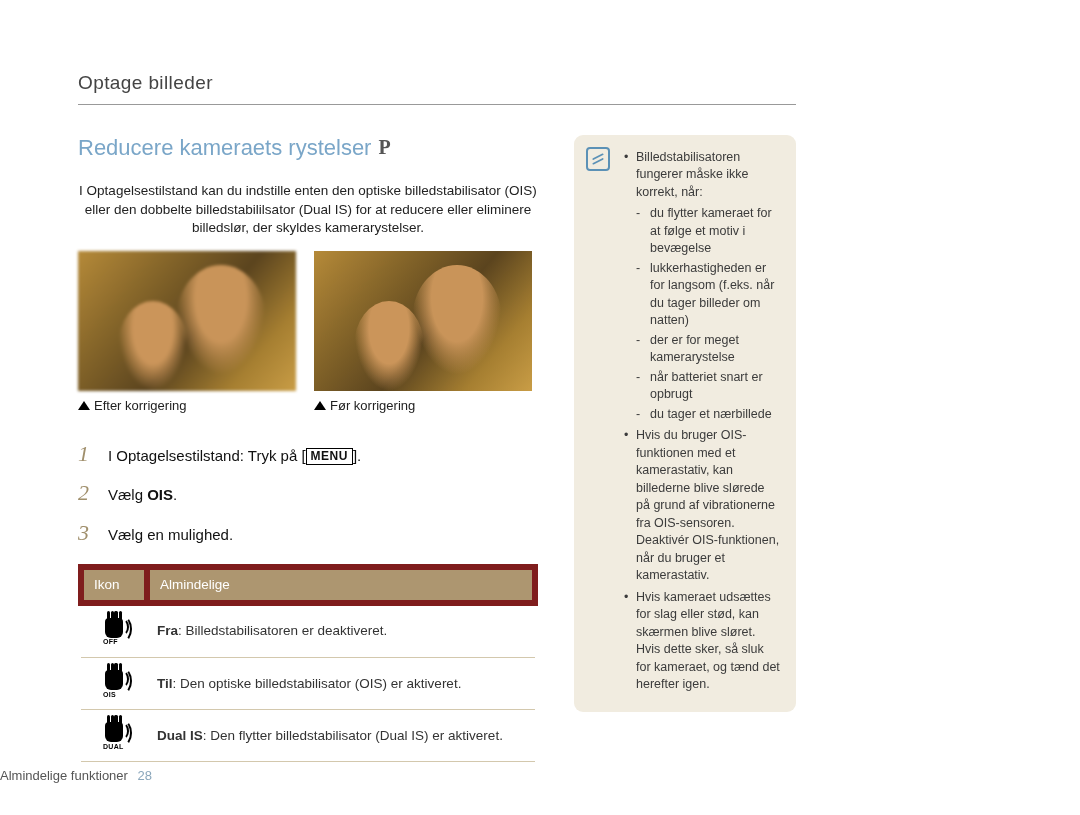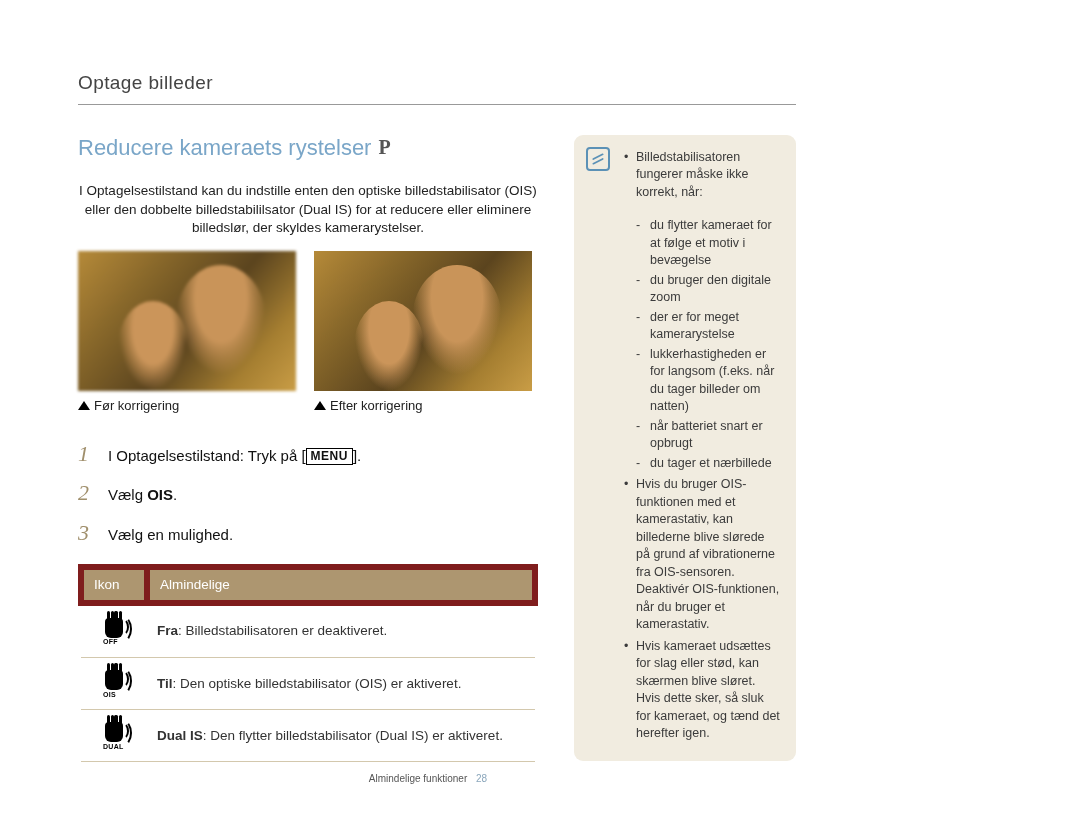--- a/index.html
+++ b/index.html
@@ -237,39 +237,39 @@
     position: relative;
     padding-left: 12px;
     margin-bottom: 4px;
   }
   .note-box > ul > li::before {
     content: "•";
     position: absolute;
     left: 0; top: 0;
   }
   .note-box ul.sub {
-    margin-top: 16px;
+    margin-top: 4px;
   }
   .note-box ul.sub li {
     position: relative;
     padding-left: 14px;
     margin-bottom: 2px;
   }
   .note-box ul.sub li::before {
     content: "-";
     position: absolute;
     left: 0; top: 0;
   }
 
   .footer {
     position: absolute;
     bottom: 30px;
     left: 0; right: 0;
-    text-align: center;
-    font-size: 10px;
+    text-align: left;
+    font-size: 13px;
     color: #555;
   }
   .footer .pg { color: #8aa6bb; margin-left: 6px; }
 </style>
 </head>
 <body>
 
 <div class="page">
 
   <div class="breadcrumb">Optage billeder</div>
@@ -285,25 +285,25 @@
 
       <div class="intro">I Optagelsestilstand kan du indstille enten den optiske billedstabilisator (OIS) eller den dobbelte billedstabililsator (Dual IS) for at reducere eller eliminere billedslør, der skyldes kamerarystelser.</div>
 
       <div class="photo-row">
         <div class="photo blur"></div>
         <div class="photo"></div>
       </div>
       <div class="caption-row">
         <div class="caption">
           <span class="tri"></span>
-          <span>Før korrigering</span>
+          <span>Efter korrigering</span>
         </div>
         <div class="caption">
           <span class="tri"></span>
-          <span>Efter korrigering</span>
+          <span>Før korrigering</span>
         </div>
       </div>
 
       <div class="steps">
         <div class="step">
           <div class="step-num">1</div>
           <div class="step-text">
             <span>I Optagelsestilstand: Tryk på [</span><span class="menu-box">MENU</span><span>].</span>
           </div>
         </div>
@@ -363,23 +363,22 @@
         <span class="note-icon">
           <svg viewBox="0 0 24 24" fill="none" stroke="#5b91b6" stroke-width="3" stroke-linecap="round">
             <path d="M4 12 L20 4 M4 20 L20 12"></path>
           </svg>
         </span>
         <ul>
           <li>
             <span>Billedstabilisatoren fungerer måske ikke korrekt, når:</span>
             <ul class="sub">
               <li>du flytter kameraet for at følge et motiv i bevægelse</li>
-              <li>du bruger den digitale zoom</li>
+              <li>lukkerhastigheden er for langsom (f.eks. når du tager billeder om natten)</li>
               <li>der er for meget kamerarystelse</li>
-              <li>lukkerhastigheden er for langsom (f.eks. når du tager billeder om natten)</li>
               <li>når batteriet snart er opbrugt</li>
               <li>du tager et nærbillede</li>
             </ul>
           </li>
           <li>Hvis du bruger OIS-funktionen med et kamerastativ, kan billederne blive slørede på grund af vibrationerne fra OIS-sensoren. Deaktivér OIS-funktionen, når du bruger et kamerastativ.</li>
           <li>Hvis kameraet udsættes for slag eller stød, kan skærmen blive sløret. Hvis dette sker, så sluk for kameraet, og tænd det herefter igen.</li>
         </ul>
       </div>
     </div>
   </div>

